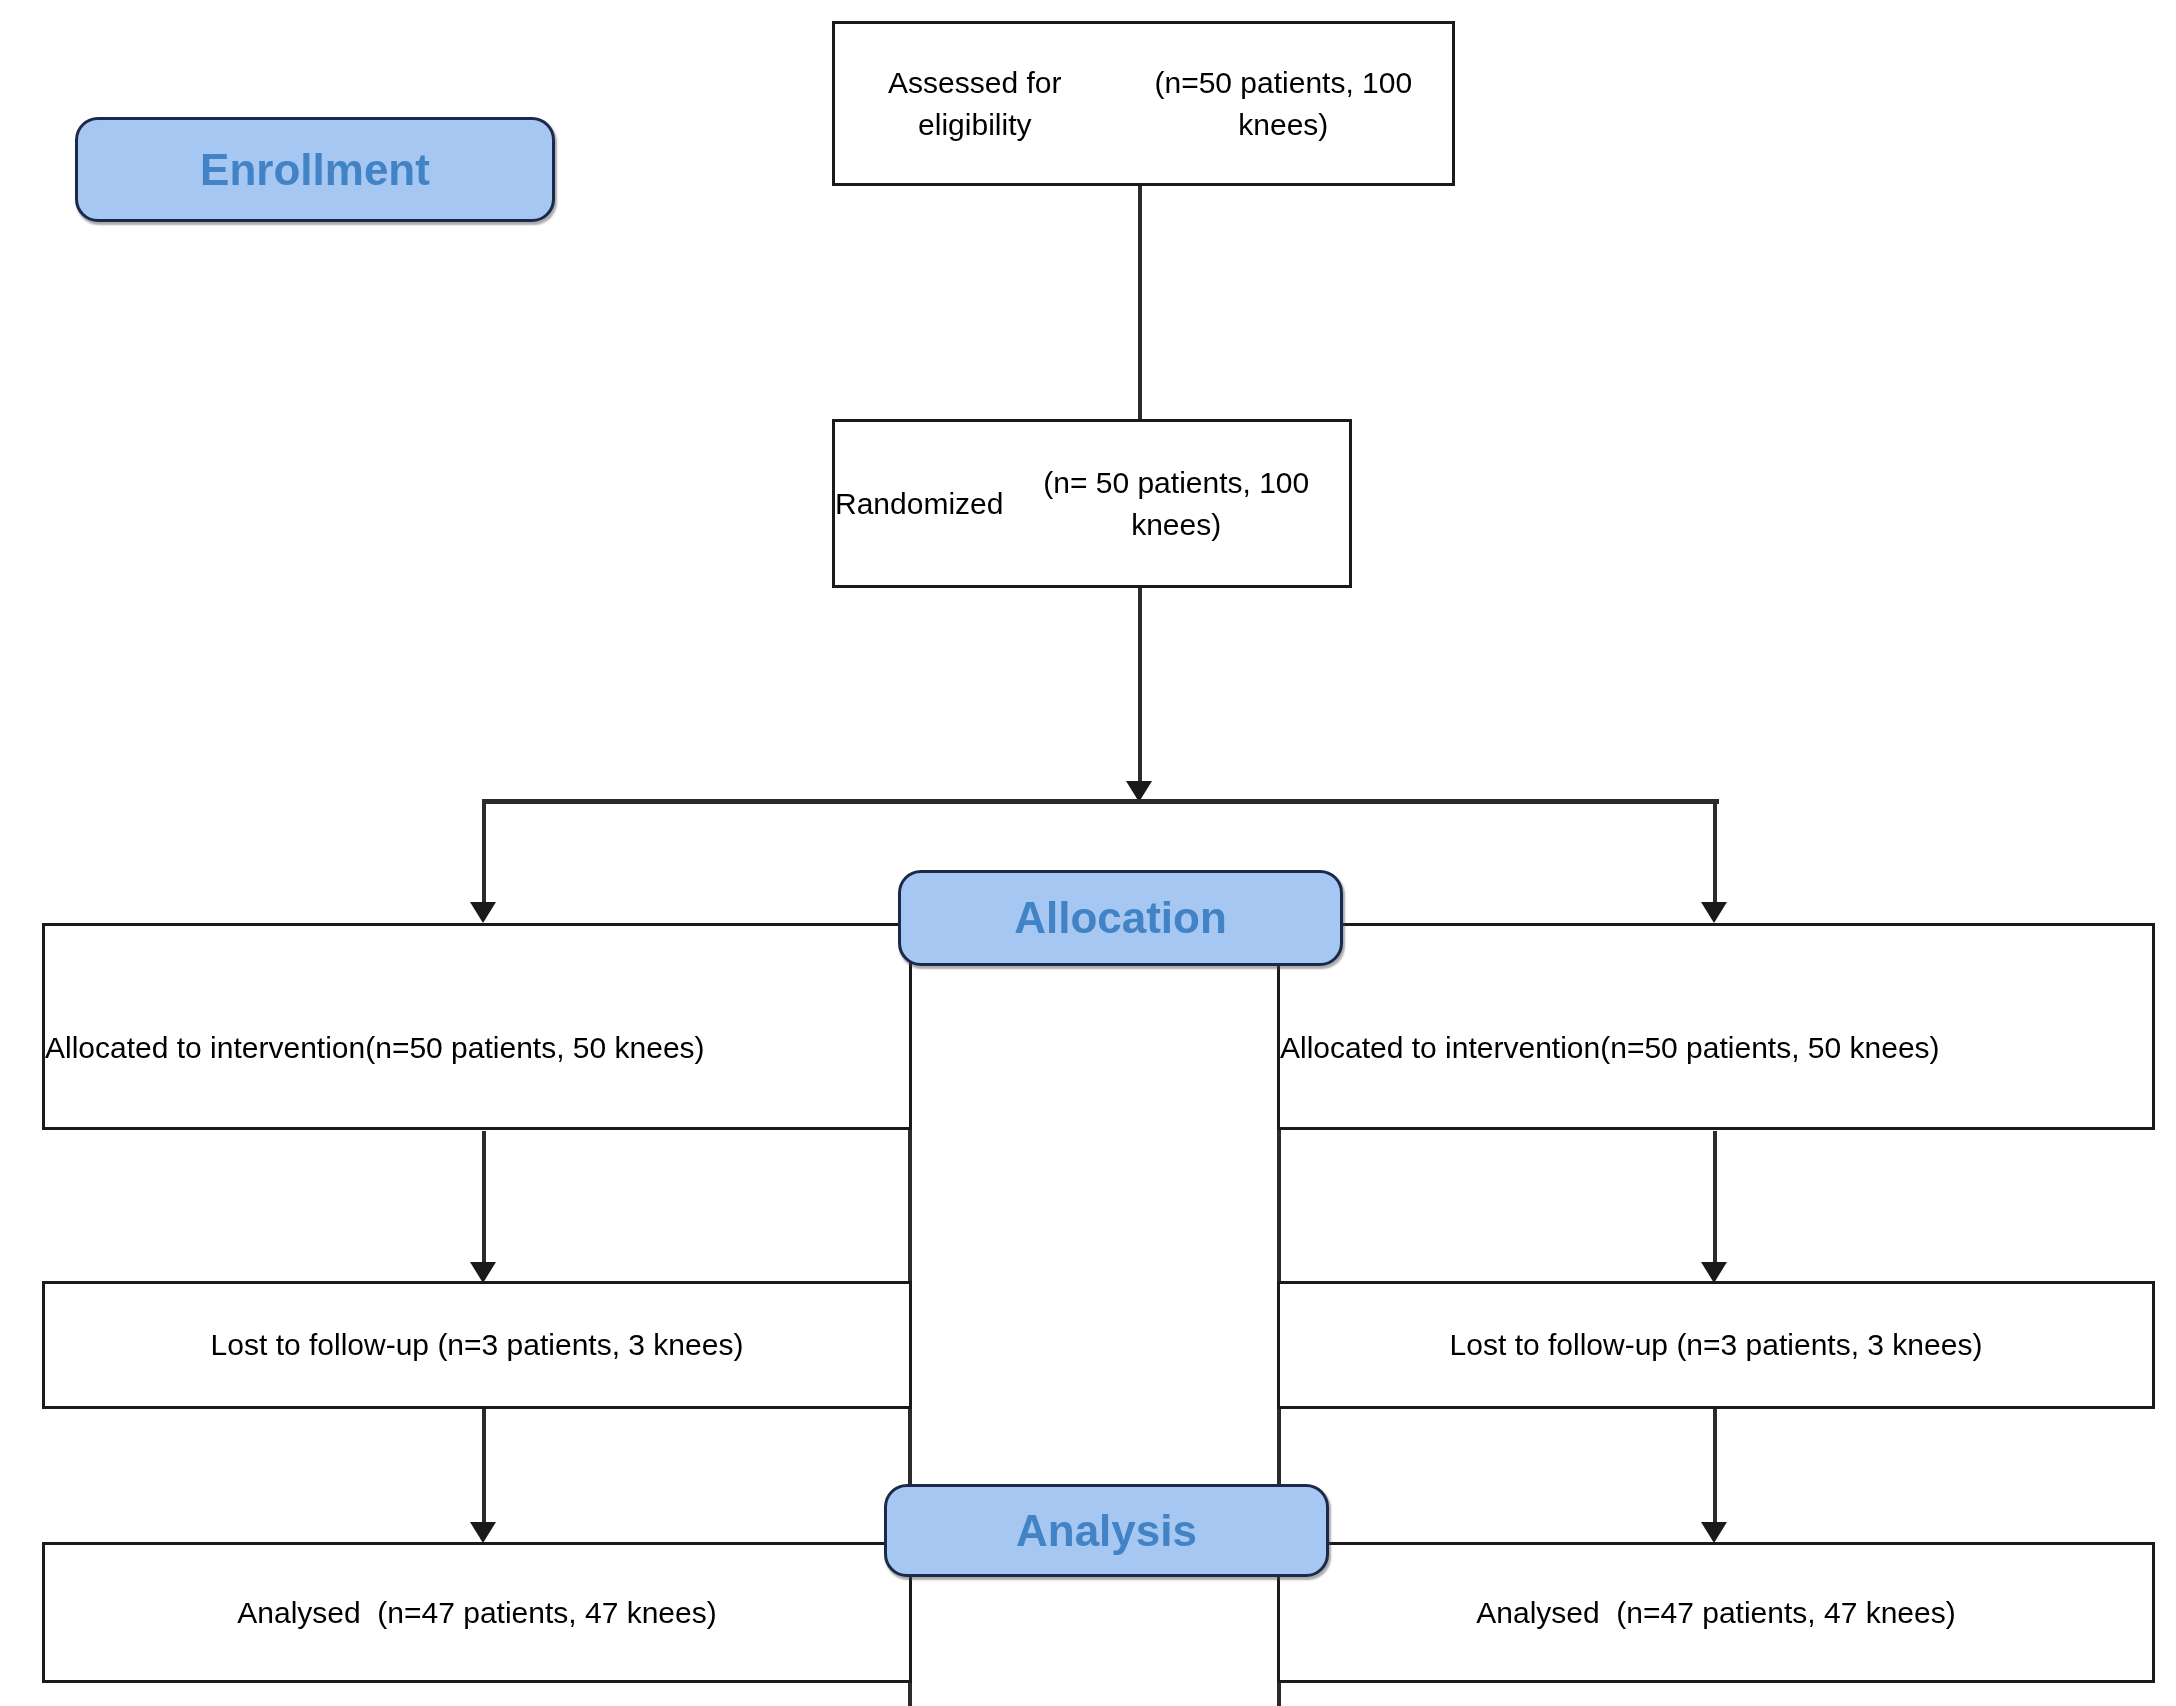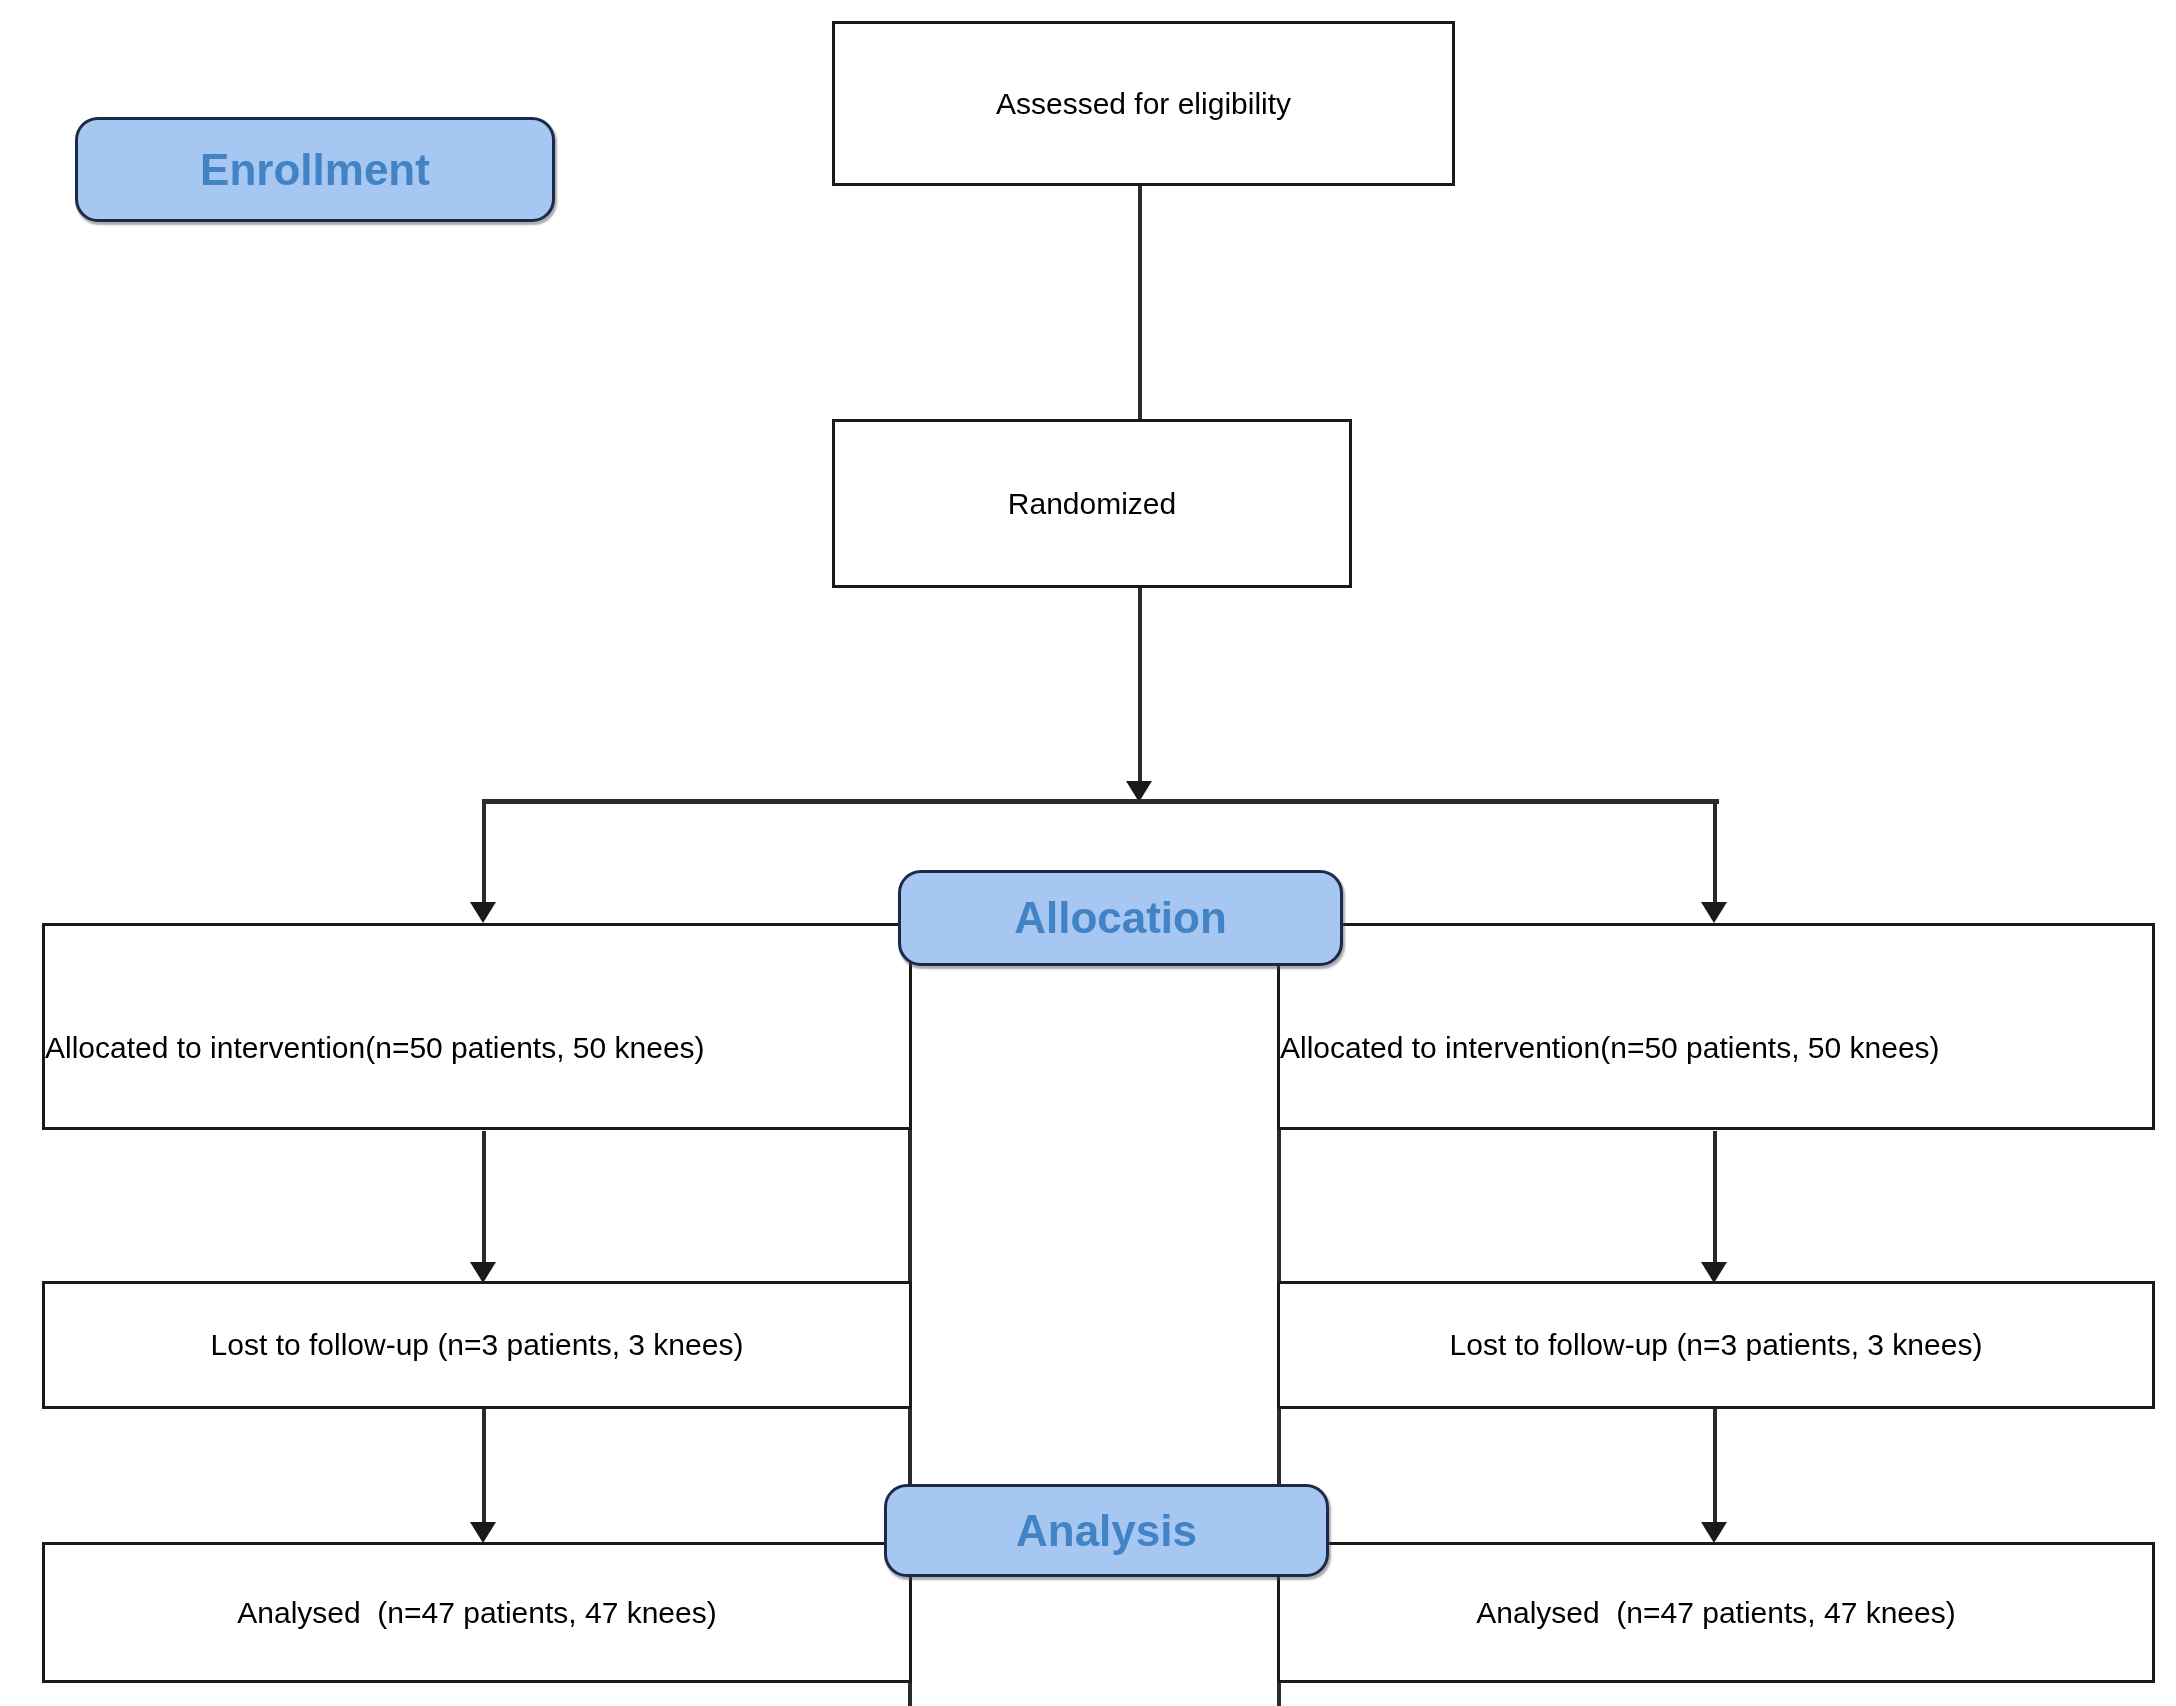--- a/index.html
+++ b/index.html
@@ -81,24 +81,26 @@
   <div class="vline" style="left:1713px;top:1131px;width:3.8px;height:134px;"></div>
   <div class="arrow-down" style="left:1701px;top:1262px;"></div>
 
   <div class="vline" style="left:482px;top:1409px;width:3.8px;height:115px;"></div>
   <div class="arrow-down" style="left:470px;top:1522px;"></div>
   <div class="vline" style="left:1713px;top:1409px;width:3.8px;height:115px;"></div>
   <div class="arrow-down" style="left:1701px;top:1522px;"></div>
 
   <div class="box center" style="left:832px;top:21px;width:623px;height:165px;">
     <span class="txt">Assessed for eligibility</span>
+    <span class="txt">(n=50 patients, 100 knees)</span>
   </div>
 
   <div class="box center" style="left:832px;top:419px;width:520px;height:169px;">
     <span class="txt">Randomized</span>
+    <span class="txt">(n= 50 patients, 100 knees)</span>
   </div>
 
   <div class="box top" style="left:42px;top:923px;width:870px;height:207px;">
     <span class="txt">Allocated to intervention</span>
     <span class="txt">(n=50 patients, 50 knees)</span>
   </div>
 
   <div class="box top" style="left:1277px;top:923px;width:878px;height:207px;">
     <span class="txt">Allocated to intervention</span>
     <span class="txt">(n=50 patients, 50 knees)</span>

